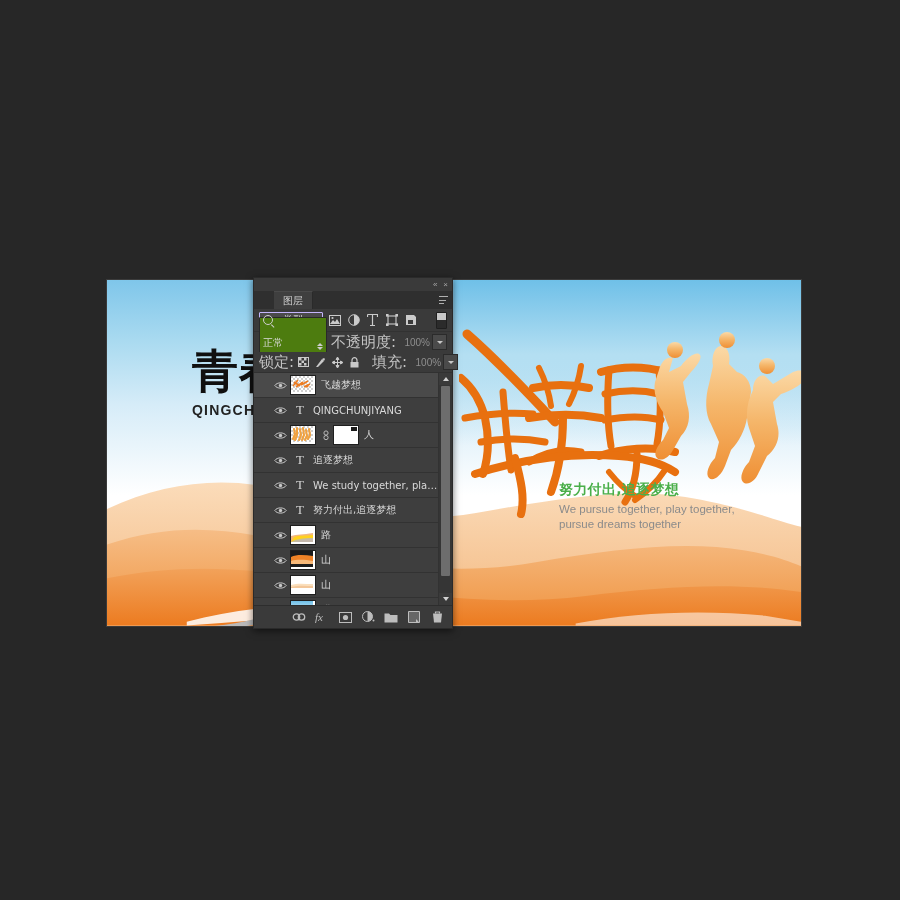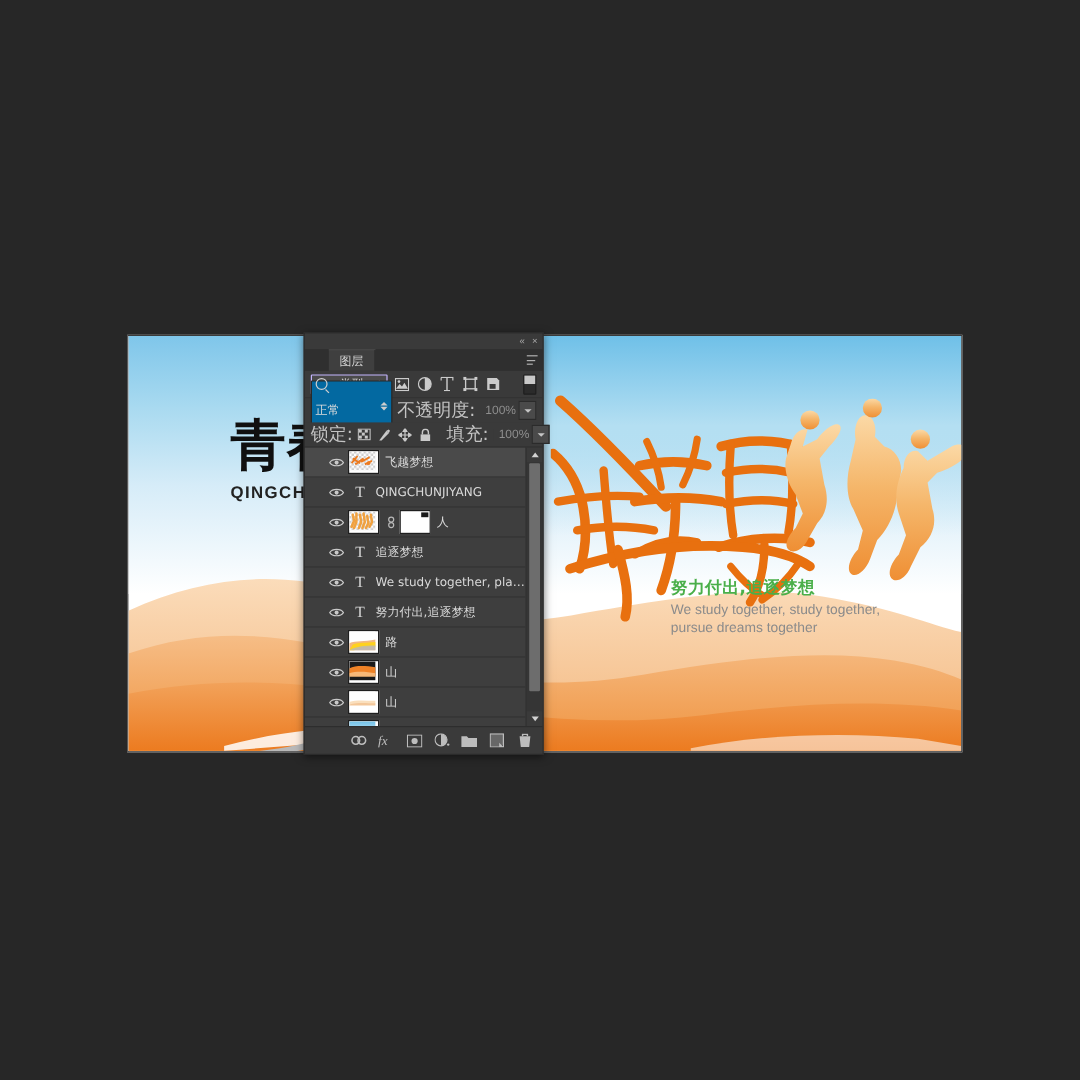--- a/index.html
+++ b/index.html
@@ -270,27 +270,27 @@
     height: 20px;
     display: flex;
     align-items: center;
     padding: 0 5px;
     gap: 4px;
     background: #3a3a3a;
     flex: none;
     font-size: 10px;
   }
   .blend-select {
-    background: #0369a1;
+    background: #4d7c0f;
     border: 1px solid #292929;
     border-radius: 1px;
     height: 15px;
     width: 78px;
     display: flex;
-    align-items: flex-start;
+    align-items: flex-end;
     padding: 17px 3px;
     color: #dcdcdc;
     font-family: "DejaVu Sans", sans-serif;
     cursor: pointer;
   }
   .blend-select .lbl { flex: 1; }
   .row-label {
     font-family: "DejaVu Sans", sans-serif;
     color: #c4c4c4;
     font-size: 15px;
@@ -555,21 +555,21 @@
           <circle cx="80" cy="8" r="8"></circle>
 
           <path d="M106,58 C106,48 112,42 118,44 L126,52 L146,40 C154,36 160,40 158,46 C156,52 146,58 134,62 L126,70 L130,92 C134,104 130,116 120,124 L112,140 C108,150 100,154 96,150 C92,146 96,136 102,130 L108,114 L102,96 C98,84 100,70 106,58 Z"></path>
           <circle cx="120" cy="34" r="8"></circle>
         </g>
       </svg>
     </div>
 
     <div class="tag-cn">努力付出,追逐梦想</div>
     <div class="tag-en">
-      <div>We study together, study together,</div>
+      <div>We pursue together, play together,</div>
       <div>pursue dreams together</div>
     </div>
   </div>
 
   <div class="panel">
 
     <div class="panel-titlebar">
       <span class="tb-btn">«</span>
       <span class="tb-btn">×</span>
     </div>

